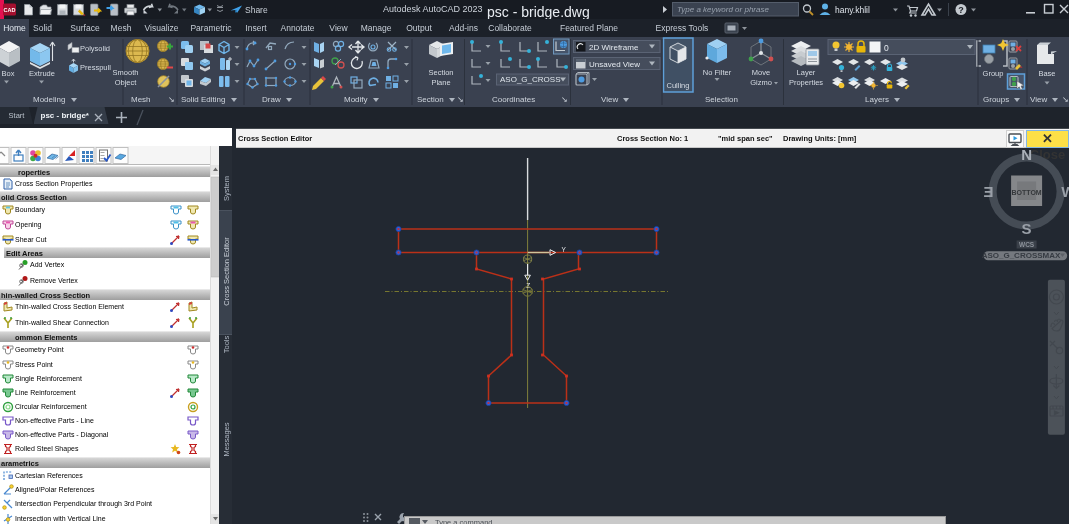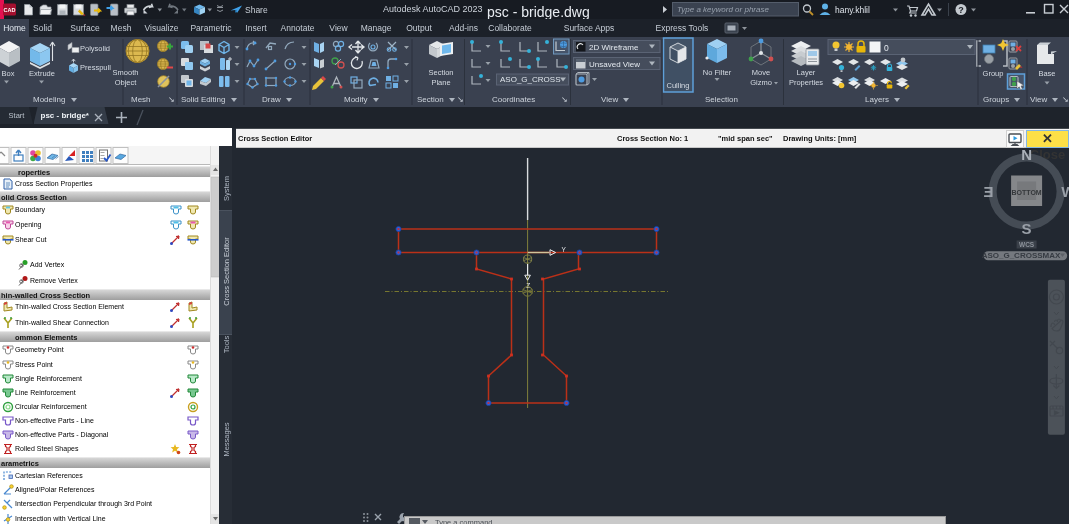--- a/index.html
+++ b/index.html
@@ -132,21 +132,21 @@
     <div class="rtab" style="left:105px;width:32px">Mesh</div>
     <div class="rtab" style="left:140px;width:43px">Visualize</div>
     <div class="rtab" style="left:185px;width:52px">Parametric</div>
     <div class="rtab" style="left:239px;width:34px">Insert</div>
     <div class="rtab" style="left:274px;width:47px">Annotate</div>
     <div class="rtab" style="left:322px;width:33px">View</div>
     <div class="rtab" style="left:355px;width:42px">Manage</div>
     <div class="rtab" style="left:399px;width:40px">Output</div>
     <div class="rtab" style="left:442px;width:43px">Add-ins</div>
     <div class="rtab" style="left:482px;width:56px">Collaborate</div>
-    <div class="rtab" style="left:555px;width:68px">Surface Apps</div>
+    <div class="rtab" style="left:555px;width:68px">Featured Plane</div>
     <div class="rtab" style="left:648px;width:68px">Express Tools</div>
     <svg width="30" height="18" style="position:absolute;left:720px;top:0">
       <rect x="5" y="4" width="13" height="10" rx="1" fill="#39414d" stroke="#59616d" stroke-width="1"></rect>
       <rect x="7.5" y="6.5" width="8" height="5" fill="#a8b0ba"></rect>
       <path d="M22 8 l5 0 l-2.5 3 z" fill="#8e949b"></path>
     </svg>
   </div>
   <div id="ribbon">
     <svg width="1069" height="70" viewBox="0 0 1069 70" style="position:absolute;left:0;top:0">
 
@@ -606,20 +606,21 @@
           <span class="txt">Shear Cut</span>
         <svg class="pico" style="left:169px" viewBox="0 0 12 12">
             <path d="M2 10 L10 2 m0 0 l-3 0.5 m3 -0.5 l-0.5 3" stroke="#c03030" stroke-width="1.2" fill="none"></path>
             <circle cx="2.5" cy="9.5" r="1.5" fill="#3048c0"></circle>
           </svg>
         <svg class="pico" style="left:187px" viewBox="0 0 12 12">
             <path d="M1 2 h10 v3 h-2.5 v3 q0 2 -2.5 2 t-2.5 -2 v-3 H1 z" fill="#f0e8b0" stroke="#a08820" stroke-width="1"></path>
             <rect x="0.5" y="5" width="11" height="1.6" fill="#2858c8"></rect>
           </svg>
         </div>
+      <div class="phdr" style="top:82px;left:4px;width:206px"><span style="margin-left:2px">Edit Areas</span></div>
       <div class="prow" style="top:93px">
           <svg class="pico" style="left:17px" viewBox="0 0 12 12">
             <circle cx="8" cy="3.5" r="2.5" fill="#28a028"></circle>
             <path d="M6 6 l-4 4.5 m4 -4.5 l-2 -0.5" stroke="#606060" stroke-width="1" fill="none"></path>
             <circle cx="4.5" cy="6.5" r="1.8" fill="none" stroke="#606060" stroke-width="0.9"></circle>
           </svg>
           <span class="txt" style="left:30px">Add Vertex</span>
         </div>
       <div class="prow" style="top:108.5px">
           <svg class="pico" style="left:17px" viewBox="0 0 12 12">

